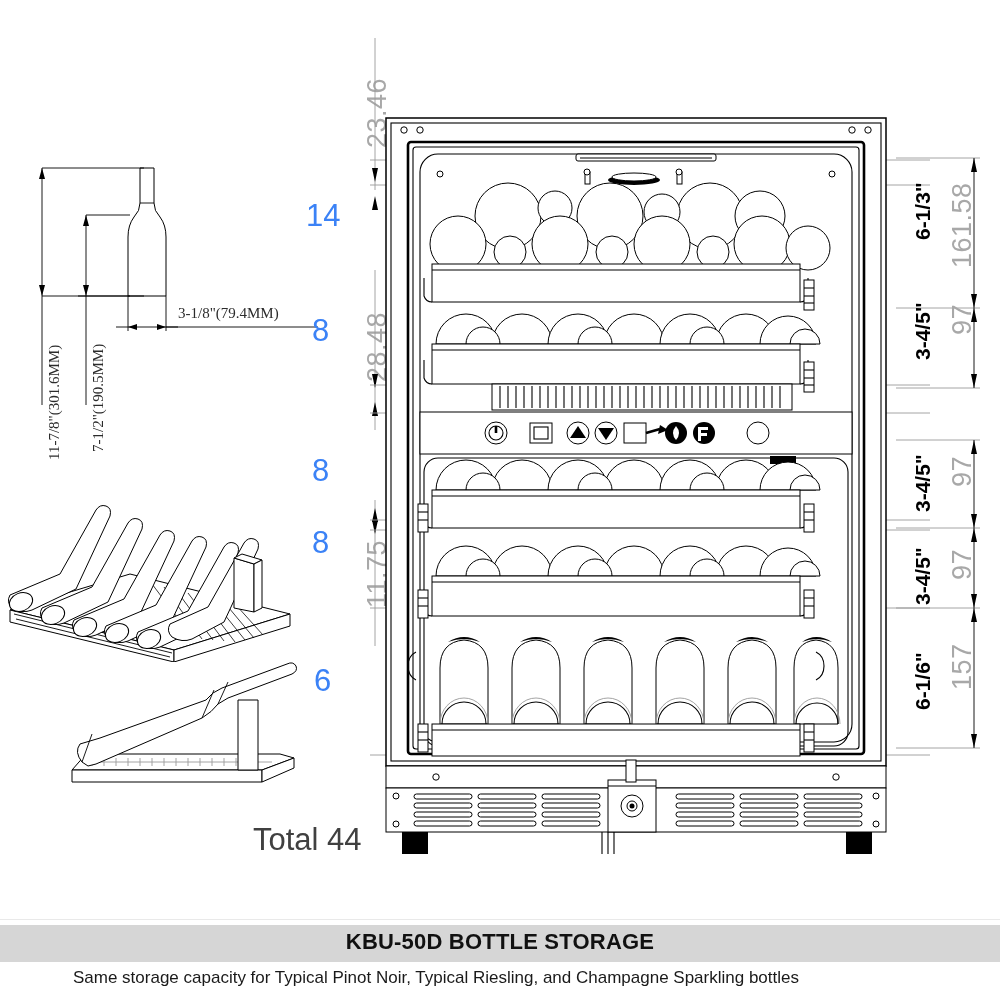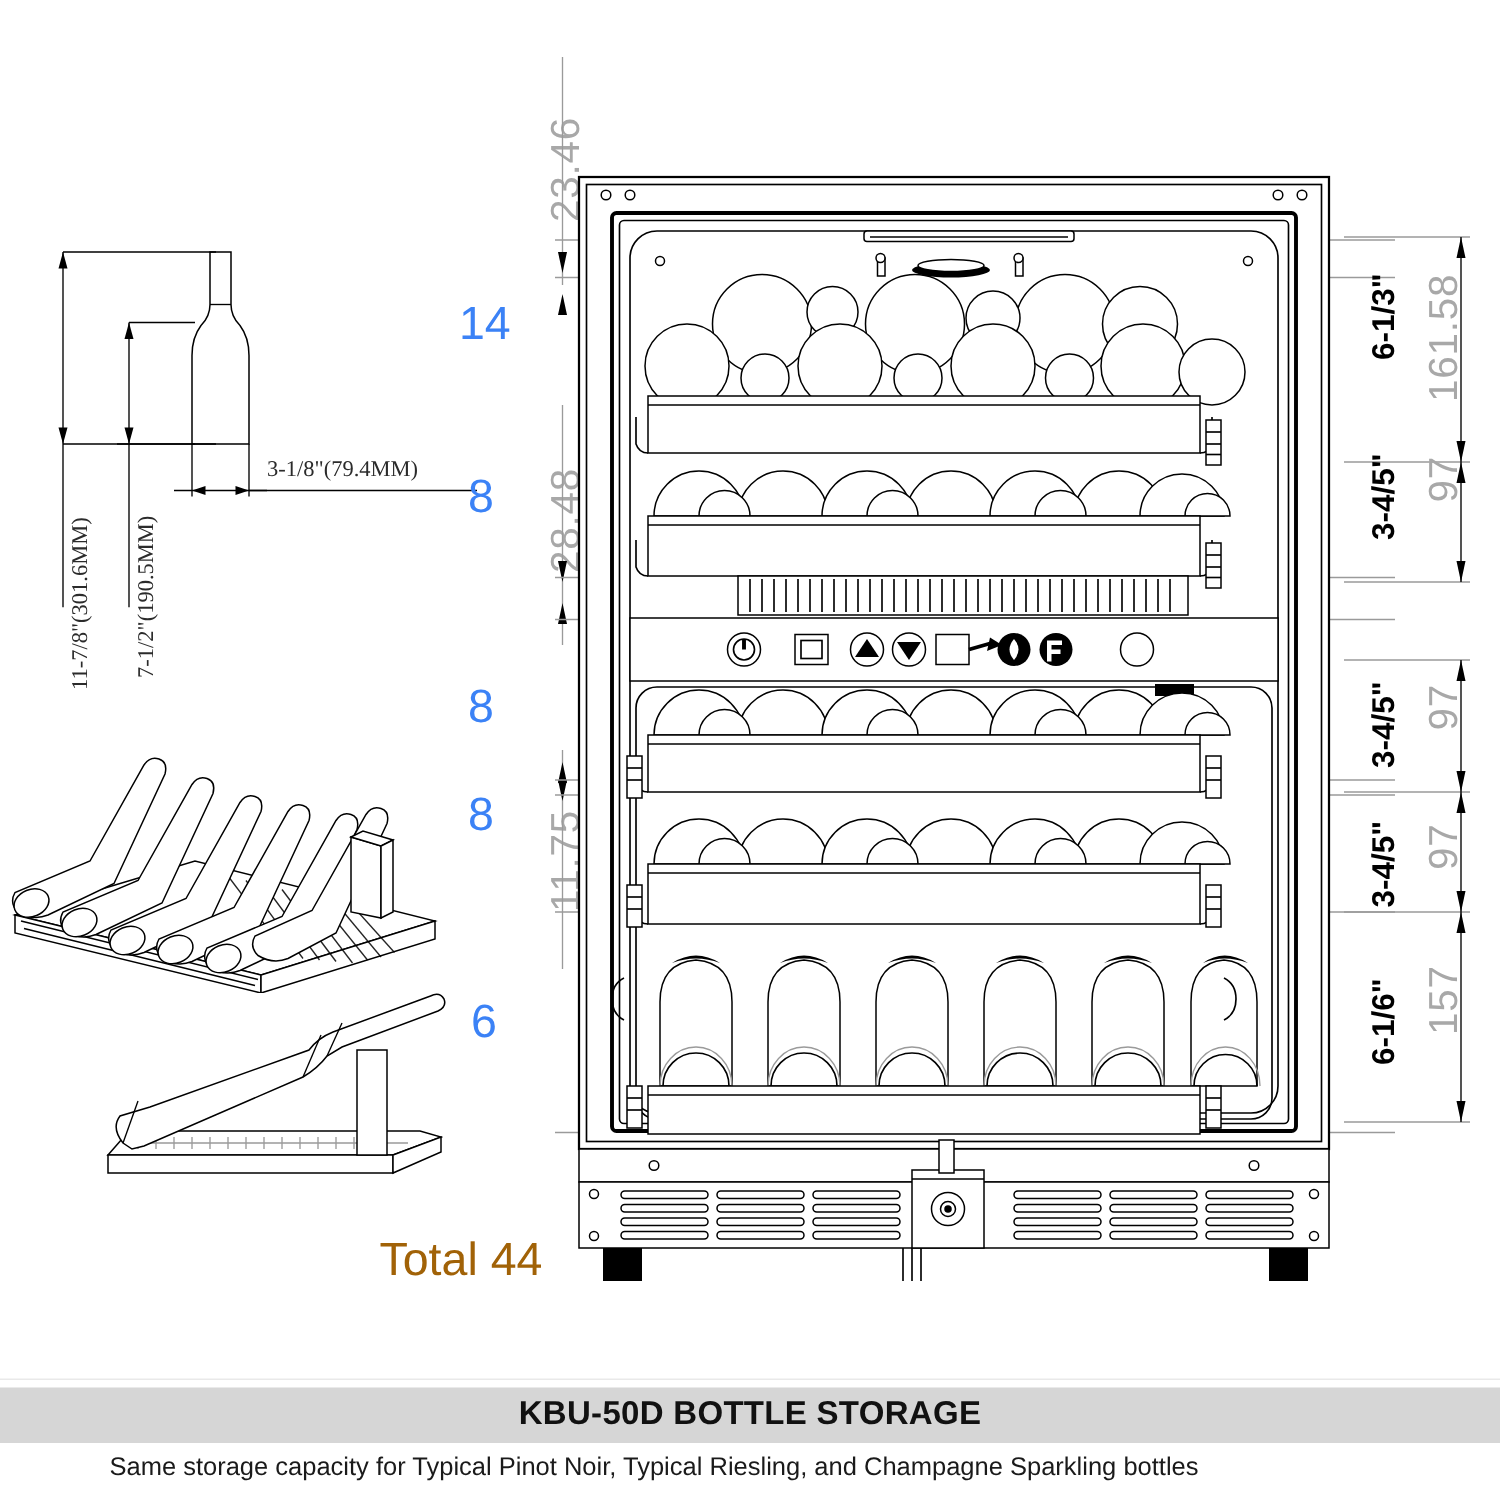--- a/index.html
+++ b/index.html
@@ -15,21 +15,21 @@
 
   .abs { position: absolute; }
 
   
   .count-label {
     font-size: 31px; font-weight: 400; color: #3b82f6;
     font-family: "Liberation Sans", sans-serif;
     line-height: 1;
   }
   .total-label {
-    font-size: 31px; color: #a16207; white-space: nowrap;
+    font-size: 31px; color: #404040; white-space: nowrap;
     font-family: "Liberation Sans", sans-serif;
   }
   .dim-gray {
     font-size: 27px; color: #a8a8a8; white-space: nowrap;
     font-family: "Liberation Sans", sans-serif;
     letter-spacing: 0.5px;
   }
   .dim-black {
     font-size: 21px; font-weight: bold; color: #000; white-space: nowrap;
     font-family: "Liberation Sans", sans-serif;

